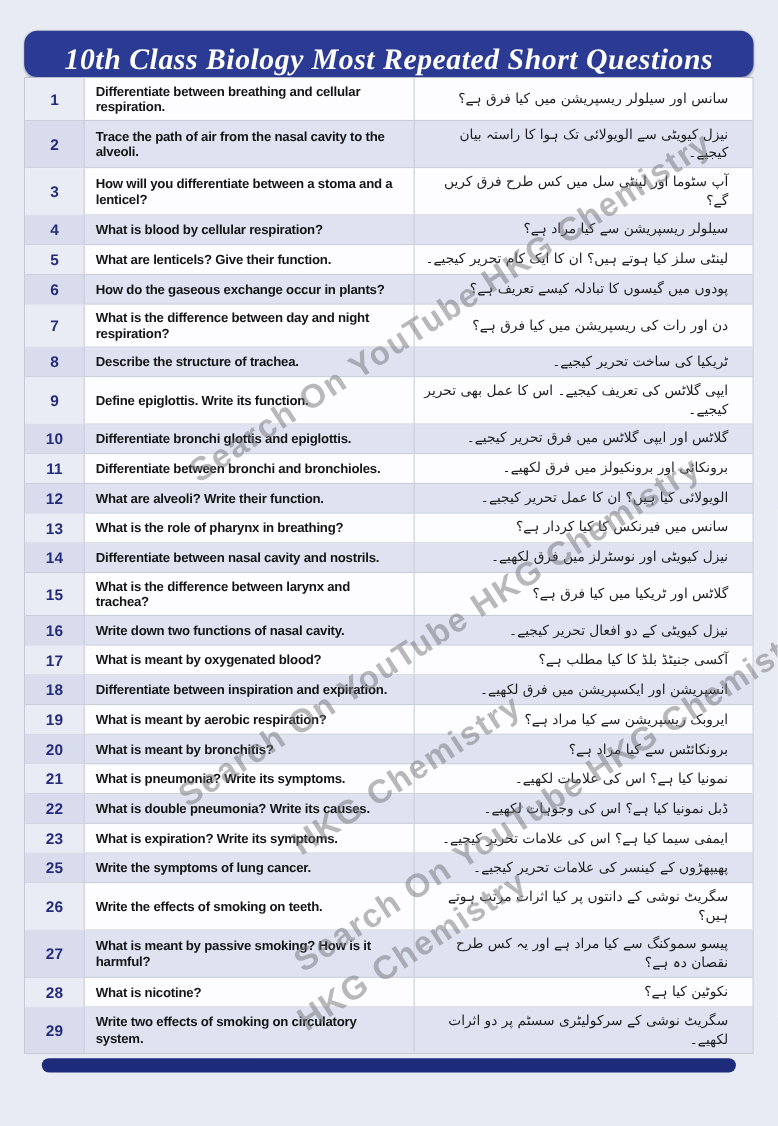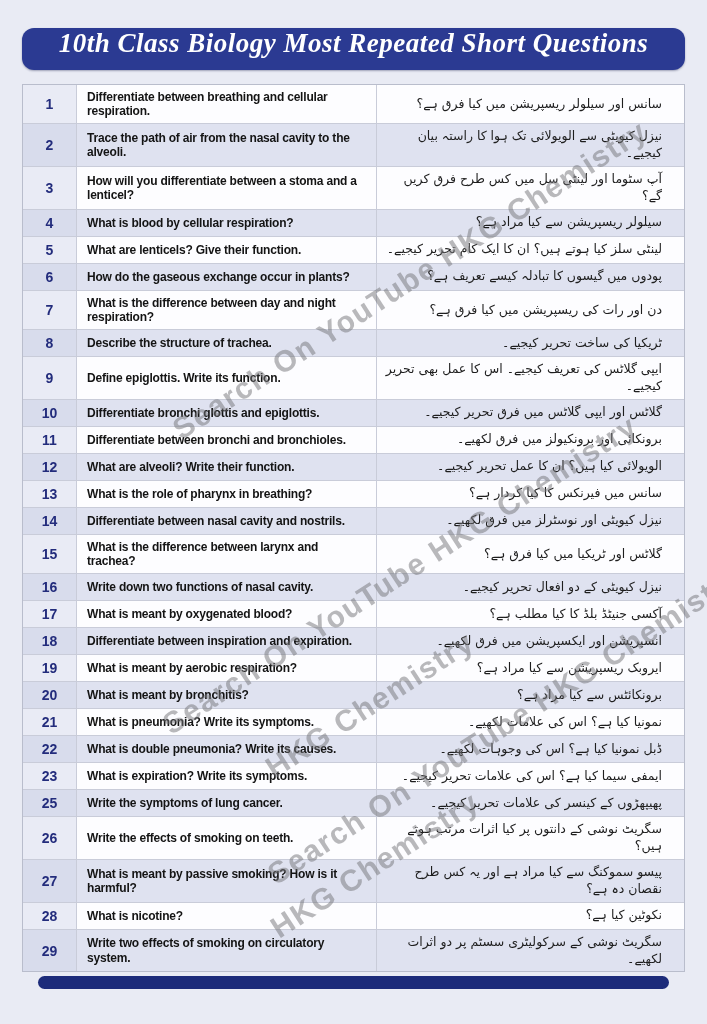--- a/index.html
+++ b/index.html
@@ -8,22 +8,22 @@
     background:#e9ebf4;
     font-family:"Liberation Sans", sans-serif;
     position:relative;
   }
   .page { position:relative; width:707px; height:1024px; padding:28px 22px 0 22px; }
 
   .header-band {
     background:#2b3a92;
     border-radius:12px;
     height:42px;
-    display:flex; align-items:flex-start; justify-content:center;
-    margin-bottom:14px;
+    display:flex; align-items:flex-end; justify-content:center;
+    margin-bottom:0;
     box-shadow:0 1px 2px rgba(20,25,70,.35);
   }
   .header-band h1 {
     font-family:"Liberation Serif", serif;
     font-style:italic;
     font-weight:bold;
     font-size:27px;
     color:#ffffff;
     letter-spacing:.5px;
     white-space:nowrap;

